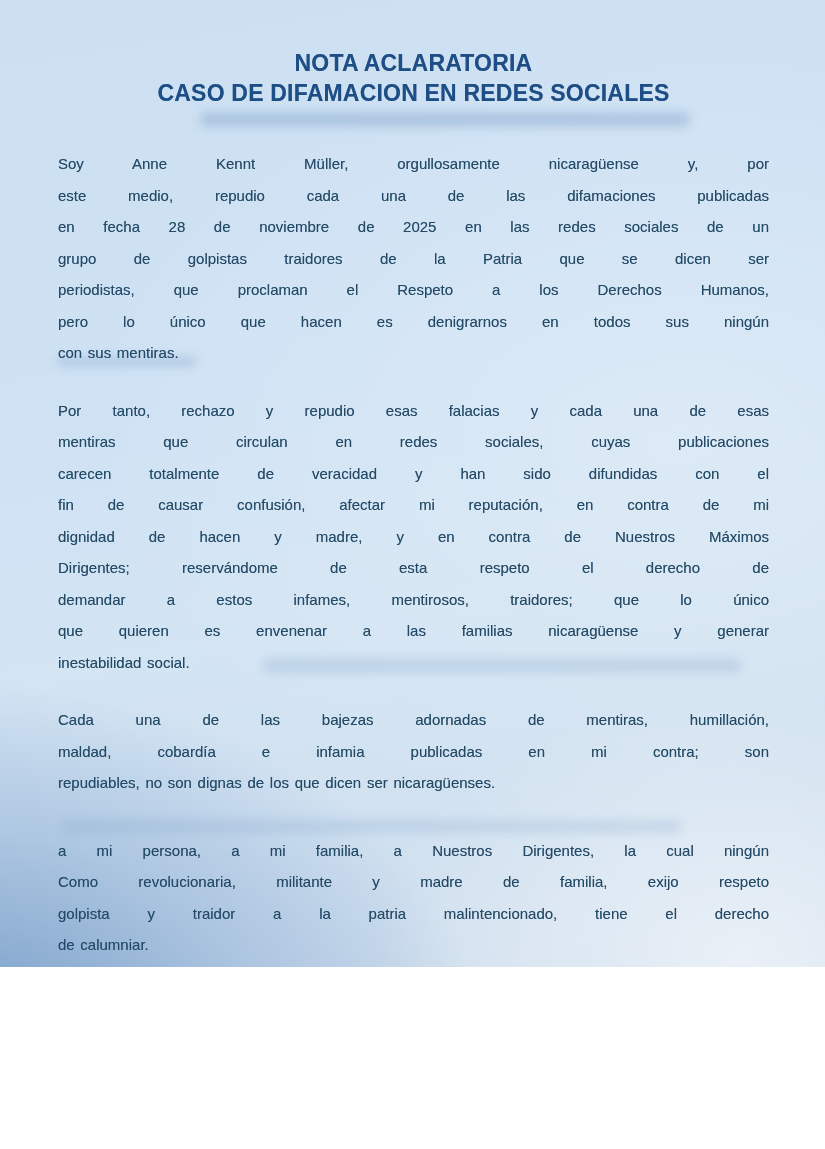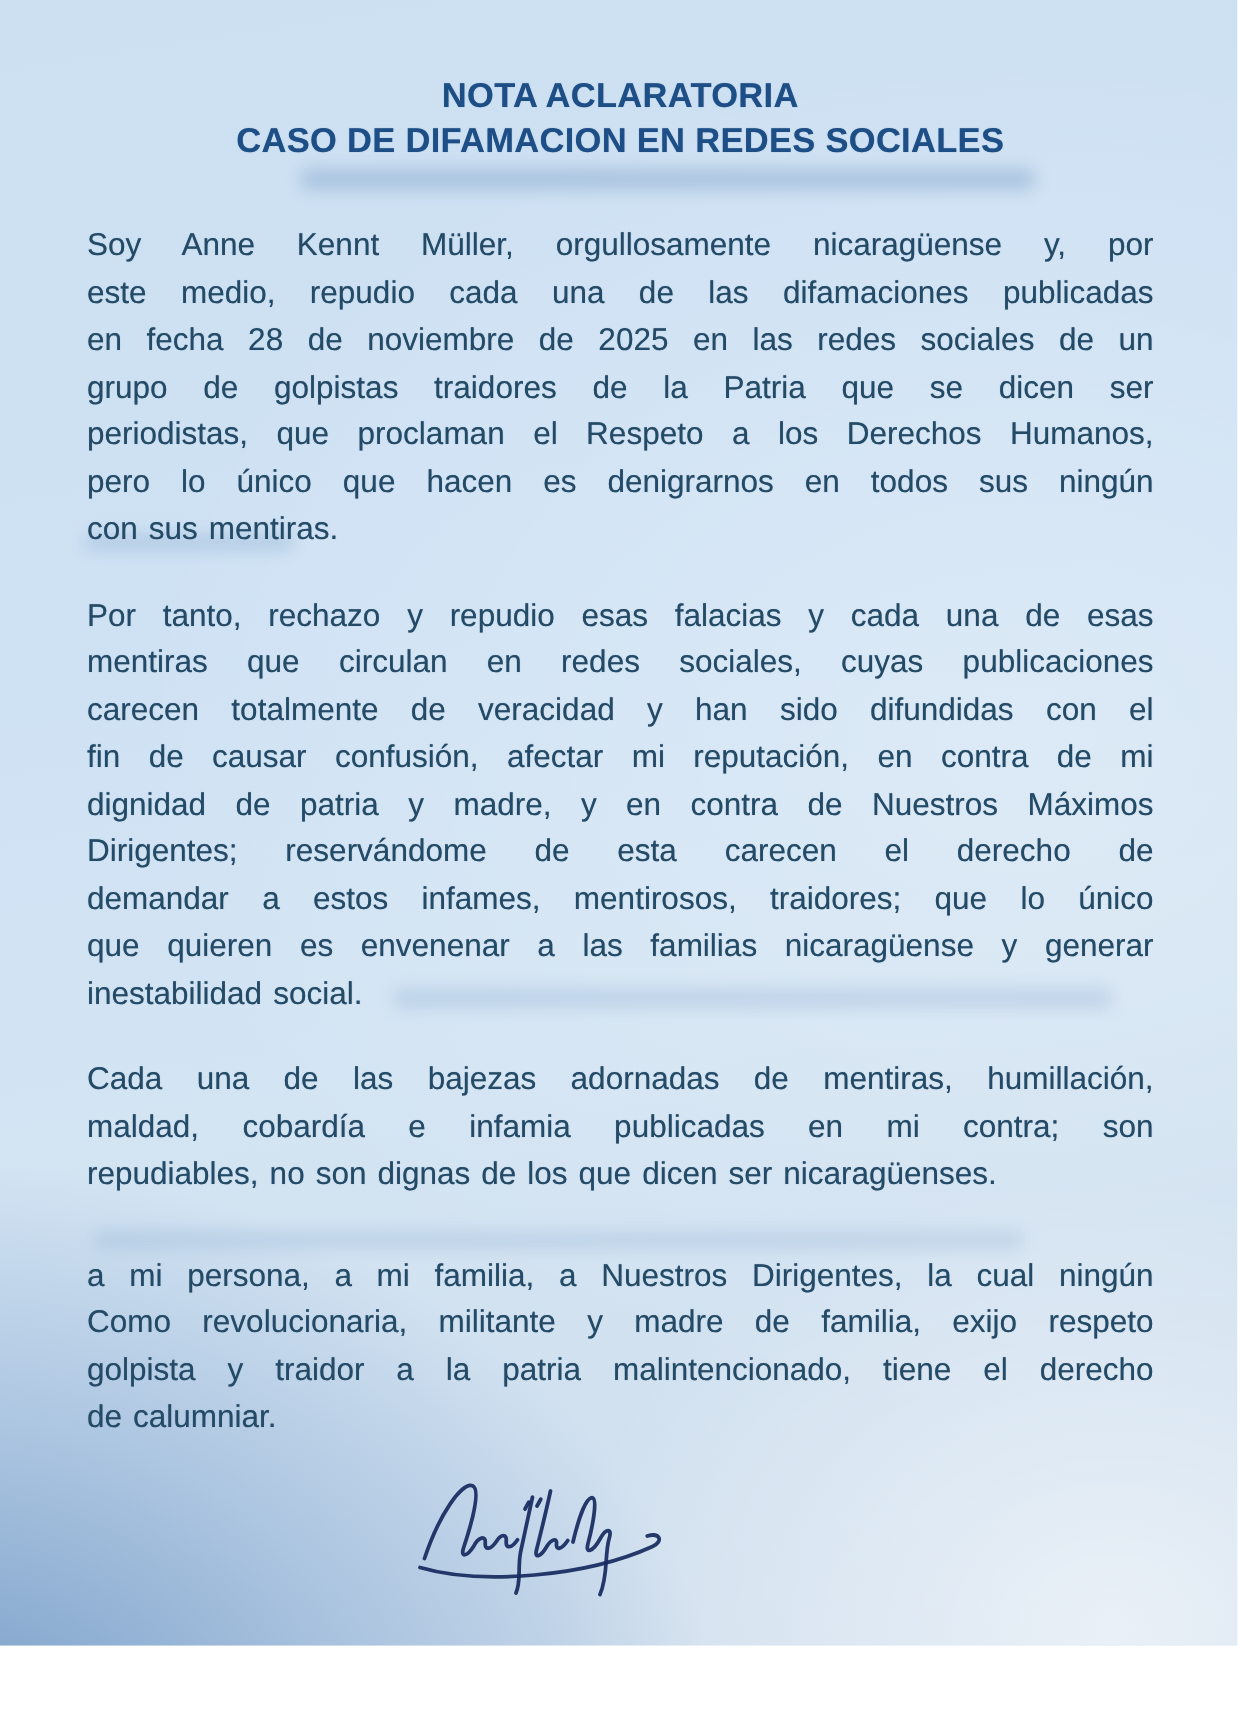--- a/index.html
+++ b/index.html
@@ -9,21 +9,21 @@
     --title-text:#1d4e85;
     --body-text:#234a66;
     --ink:#16295e;
   }
   html,body{margin:0;padding:0;}
   body{
     width:825px;height:1149px;overflow:hidden;
     font-family:"Liberation Sans", sans-serif;
   }
   .page{
-    position:relative;width:825px;height:1097px;overflow:hidden;
+    position:relative;width:825px;height:967px;overflow:hidden;
     background:
       radial-gradient(90% 52% at -6% 108%, rgba(88,134,186,0.78) 0%, rgba(112,152,200,0.38) 42%, rgba(150,180,215,0) 72%),
       radial-gradient(70% 42% at 90% 99%, rgba(255,255,255,0.55) 0%, rgba(255,255,255,0) 65%),
       radial-gradient(120% 70% at 82% 45%, rgba(255,255,255,0.25) 0%, rgba(255,255,255,0) 60%),
       linear-gradient(171deg, var(--background-top) 0%, #cfe2f4 38%, #d3e4f3 62%, #cfdeed 100%);
   }
   .content{
     position:absolute;left:58px;right:56px;top:48px;
     color:var(--body-text);
   }
@@ -32,21 +32,21 @@
     color:var(--title-text);
     font-size:23px;font-weight:bold;line-height:30px;
     letter-spacing:.2px;
     margin-bottom:40px;
     text-shadow:0 0 .6px rgba(29,78,133,.55);
   }
   .para{margin:0 0 26px 0;}
   .para.gap-lg{}
   .para.gap-md{margin-bottom:36px;}
   .line{
-    font-size:21px;line-height:31.5px;
+    font-size:15px;line-height:31.5px;
     word-spacing:1.5px;
     white-space:normal;
     text-shadow:0 0 .5px rgba(35,74,102,.5);
   }
   .line.just{text-align:justify;text-align-last:justify;}
   .line.last{text-align:center;text-align-last:left;}
   
   .ghost{
     position:absolute;border-radius:7px;
     background:rgba(118,154,196,0.38);
@@ -92,22 +92,22 @@
       <div class="line just">periodistas, que proclaman el Respeto a los Derechos Humanos,</div>
       <div class="line just">pero lo único que hacen es denigrarnos en todos sus ningún</div>
       <div class="line last">con sus mentiras.</div>
     </div>
 
     <div class="para gap-lg">
       <div class="line just">Por tanto, rechazo y repudio esas falacias y cada una de esas</div>
       <div class="line just">mentiras que circulan en redes sociales, cuyas publicaciones</div>
       <div class="line just">carecen totalmente de veracidad y han sido difundidas con el</div>
       <div class="line just">fin de causar confusión, afectar mi reputación, en contra de mi</div>
-      <div class="line just">dignidad de patria y madre, y en contra de Nuestros Máximos</div>
-      <div class="line just">Dirigentes; reservándome de esta carecen el derecho de</div>
+      <div class="line just">dignidad de hacen y madre, y en contra de Nuestros Máximos</div>
+      <div class="line just">Dirigentes; reservándome de esta respeto el derecho de</div>
       <div class="line just">demandar a estos infames, mentirosos, traidores; que lo único</div>
       <div class="line just">que quieren es envenenar a las familias nicaragüense y generar</div>
       <div class="line last">inestabilidad social.</div>
     </div>
 
     <div class="para gap-md">
       <div class="line just">Cada una de las bajezas adornadas de mentiras, humillación,</div>
       <div class="line just">maldad, cobardía e infamia publicadas en mi contra; son</div>
       <div class="line last">repudiables, no son dignas de los que dicen ser nicaragüenses.</div>
     </div>

